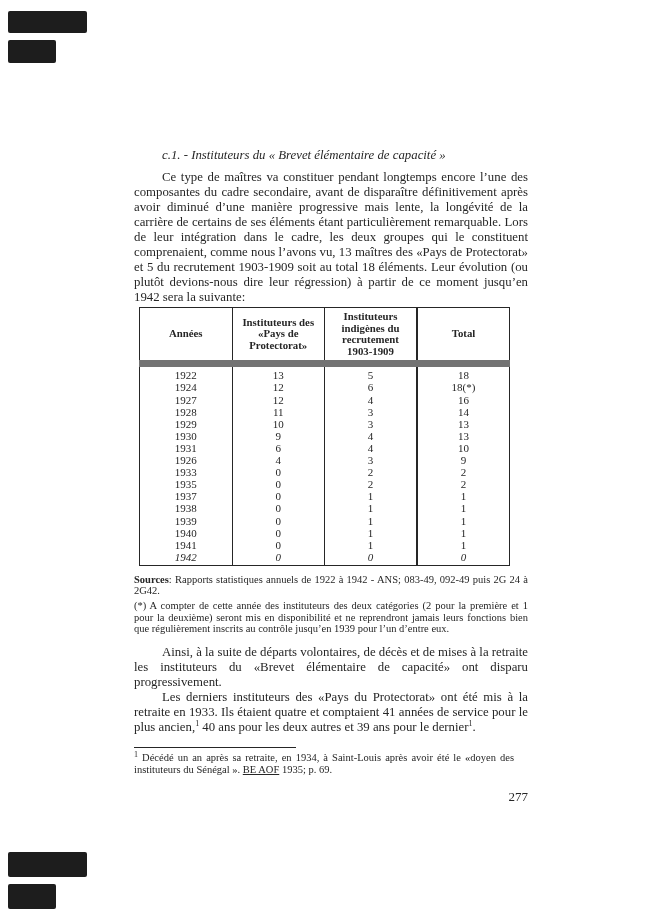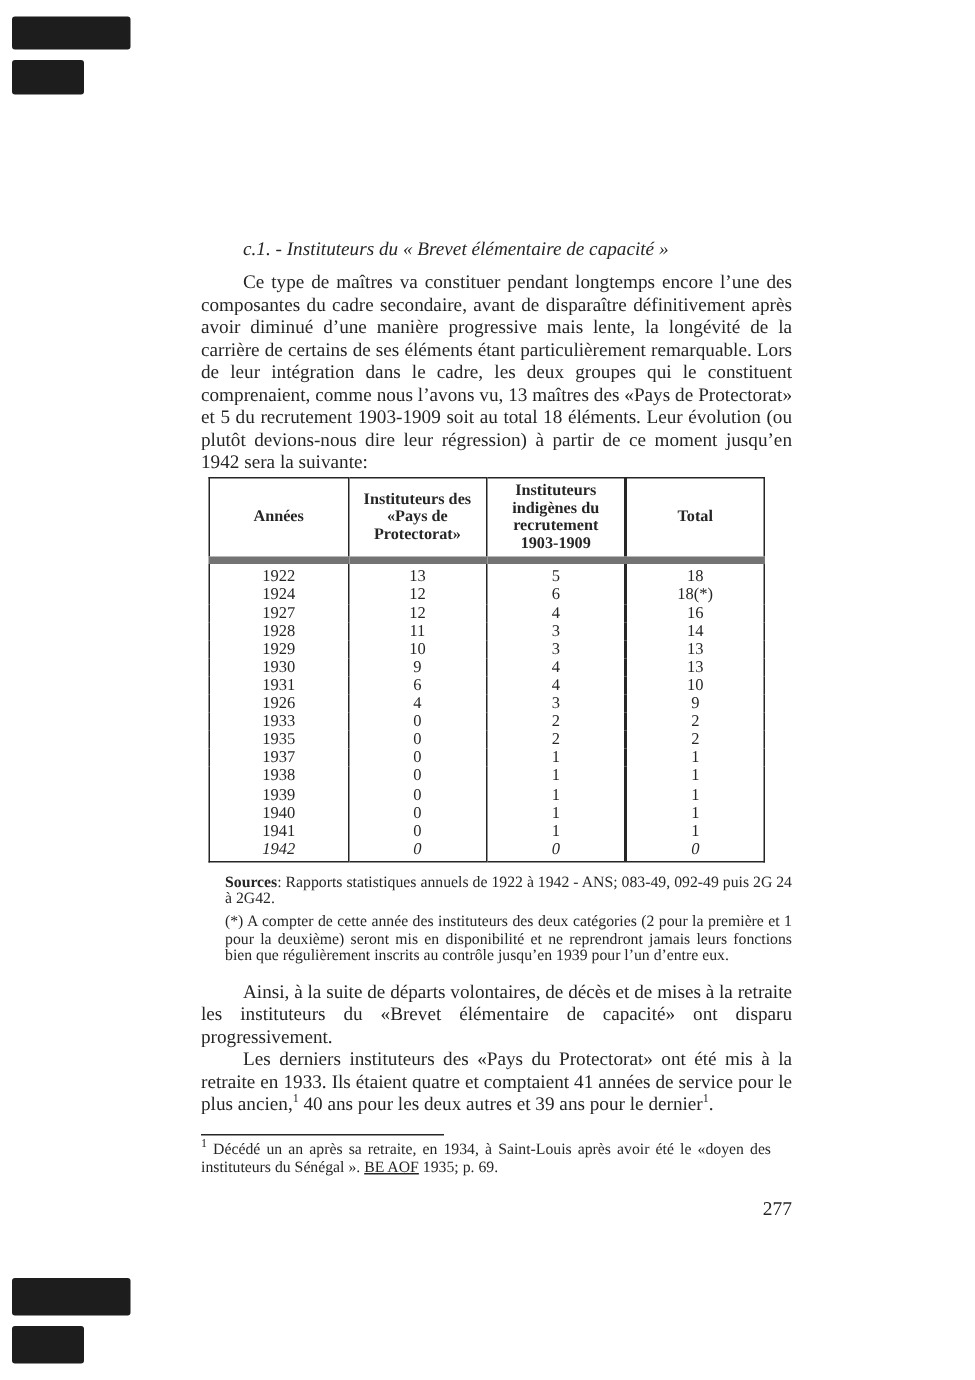--- a/index.html
+++ b/index.html
@@ -11,21 +11,21 @@
     font-family:"Liberation Serif", "DejaVu Serif", serif;
     overflow:hidden;
   }
   
   .mark { position:absolute; background:#1d1d1d; border-radius:2px; }
   .m1 { left:8px;  top:11px;  width:79px; height:22px; }
   .m2 { left:8px;  top:40px;  width:48px; height:23px; }
   .m3 { left:8px;  top:852px; width:79px; height:25px; }
   .m4 { left:8px;  top:884px; width:48px; height:25px; }
 
-  .content { position:absolute; left:134px; top:159px; width:394px; }
+  .content { position:absolute; left:134px; top:148px; width:394px; }
 
   .heading {
     font-style:italic; font-weight:normal;
     font-size:12.8px; line-height:15px;
     margin:0; padding-left:28px;
   }
   .body-par {
     font-size:12.8px; line-height:15px;
     text-align:justify; margin:7px 0 0 0;
   }
@@ -38,33 +38,33 @@
     width:371px; margin:2px 0 0 5px;
     border:1px solid #262626;
   }
   table.data-table th, table.data-table td {
     border-left:1px solid #262626;
     text-align:center; vertical-align:middle;
   }
   table.data-table th:first-child, table.data-table td:first-child { border-left:none; }
   table.data-table th:last-child, table.data-table td:last-child { border-left-width:2px; }
   table.data-table thead th {
-    border-bottom:5px solid #737373;
+    border-bottom:7px solid #737373;
     font-weight:bold; font-size:10.8px; line-height:11.6px;
     padding:3px 6px;
   }
   table.data-table td {
     font-size:11px; line-height:12.1px; padding:0 2px;
   }
   table.data-table tbody tr:first-child td { padding-top:2px; }
   table.data-table tbody tr:last-child td { padding-bottom:2px;font-style:italic; }
 
   .note {
     font-size:10.5px; line-height:11.6px;
-    text-align:justify; margin:8px 0 0 16px;
+    text-align:justify; margin:8px 0 0 0;
   }
   .note-asterisk { margin-top:3px; }
   .bold { font-weight:bold; }
   .u { text-decoration:underline; }
 
   sup { font-size:8px; line-height:0; vertical-align:super; }
 
   .footnote-rule {
     width:162px; height:0;
     border-top:1px solid #262626;

